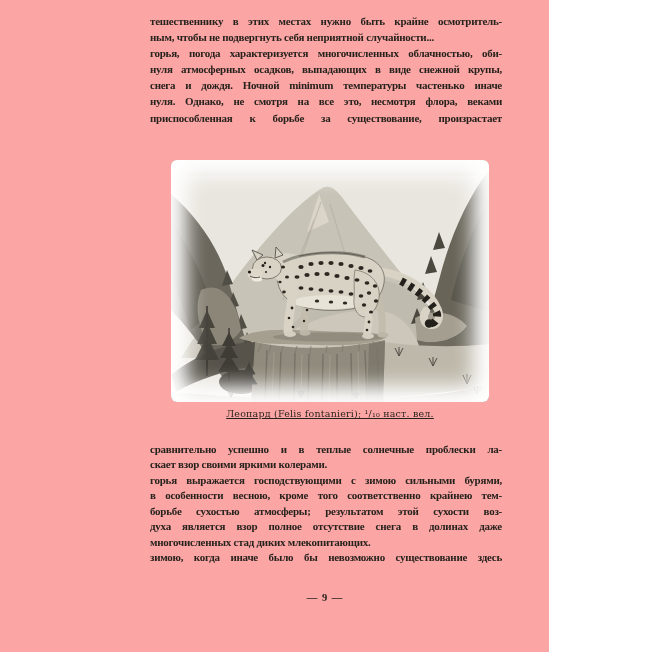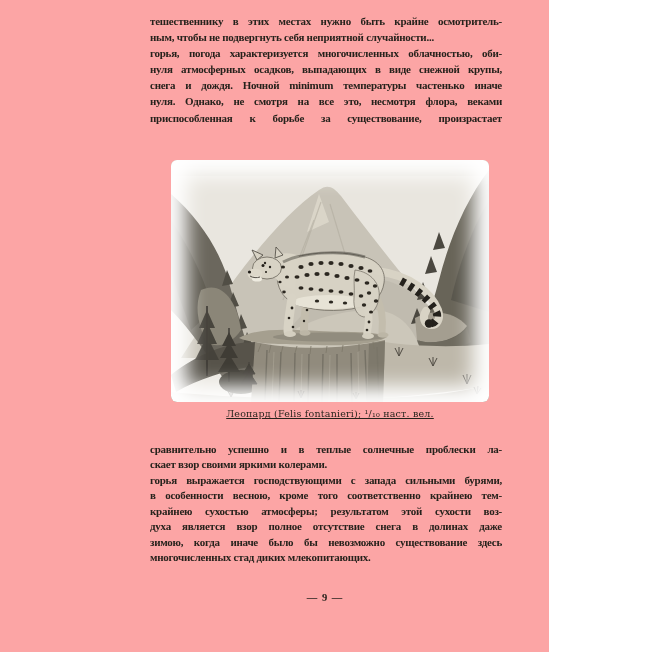--- a/index.html
+++ b/index.html
@@ -192,22 +192,22 @@
         </g>
       </svg>
       <div class="feather"></div>
     </div>
     <figcaption class="caption">Леопард (Felis fontanieri); ¹/₁₀ наст. вел.</figcaption>
   </figure>
 
   <section class="textblock lower">
     <div class="line j">сравнительно успешно и в теплые солнечные проблески ла-</div>
     <div class="line end">скает взор своими яркими колерами.</div>
-    <div class="line j">горья выражается господствующими с запада сильными бурями,</div>
+    <div class="line j">горья выражается господствующими с зимою сильными бурями,</div>
     <div class="line j">в особенности весною, кроме того соответственно крайнею тем-</div>
-    <div class="line j">крайнею сухостью атмосферы; результатом этой сухости воз-</div>
+    <div class="line j">борьбе сухостью атмосферы; результатом этой сухости воз-</div>
     <div class="line j">духа является взор полное отсутствие снега в долинах даже</div>
+    <div class="line end">многочисленных стад диких млекопитающих.</div>
     <div class="line j">зимою, когда иначе было бы невозможно существование здесь</div>
-    <div class="line end">многочисленных стад диких млекопитающих.</div>
   </section>
 
   <div class="footer">— 9 —</div>
 </div>
 
 </body></html>

